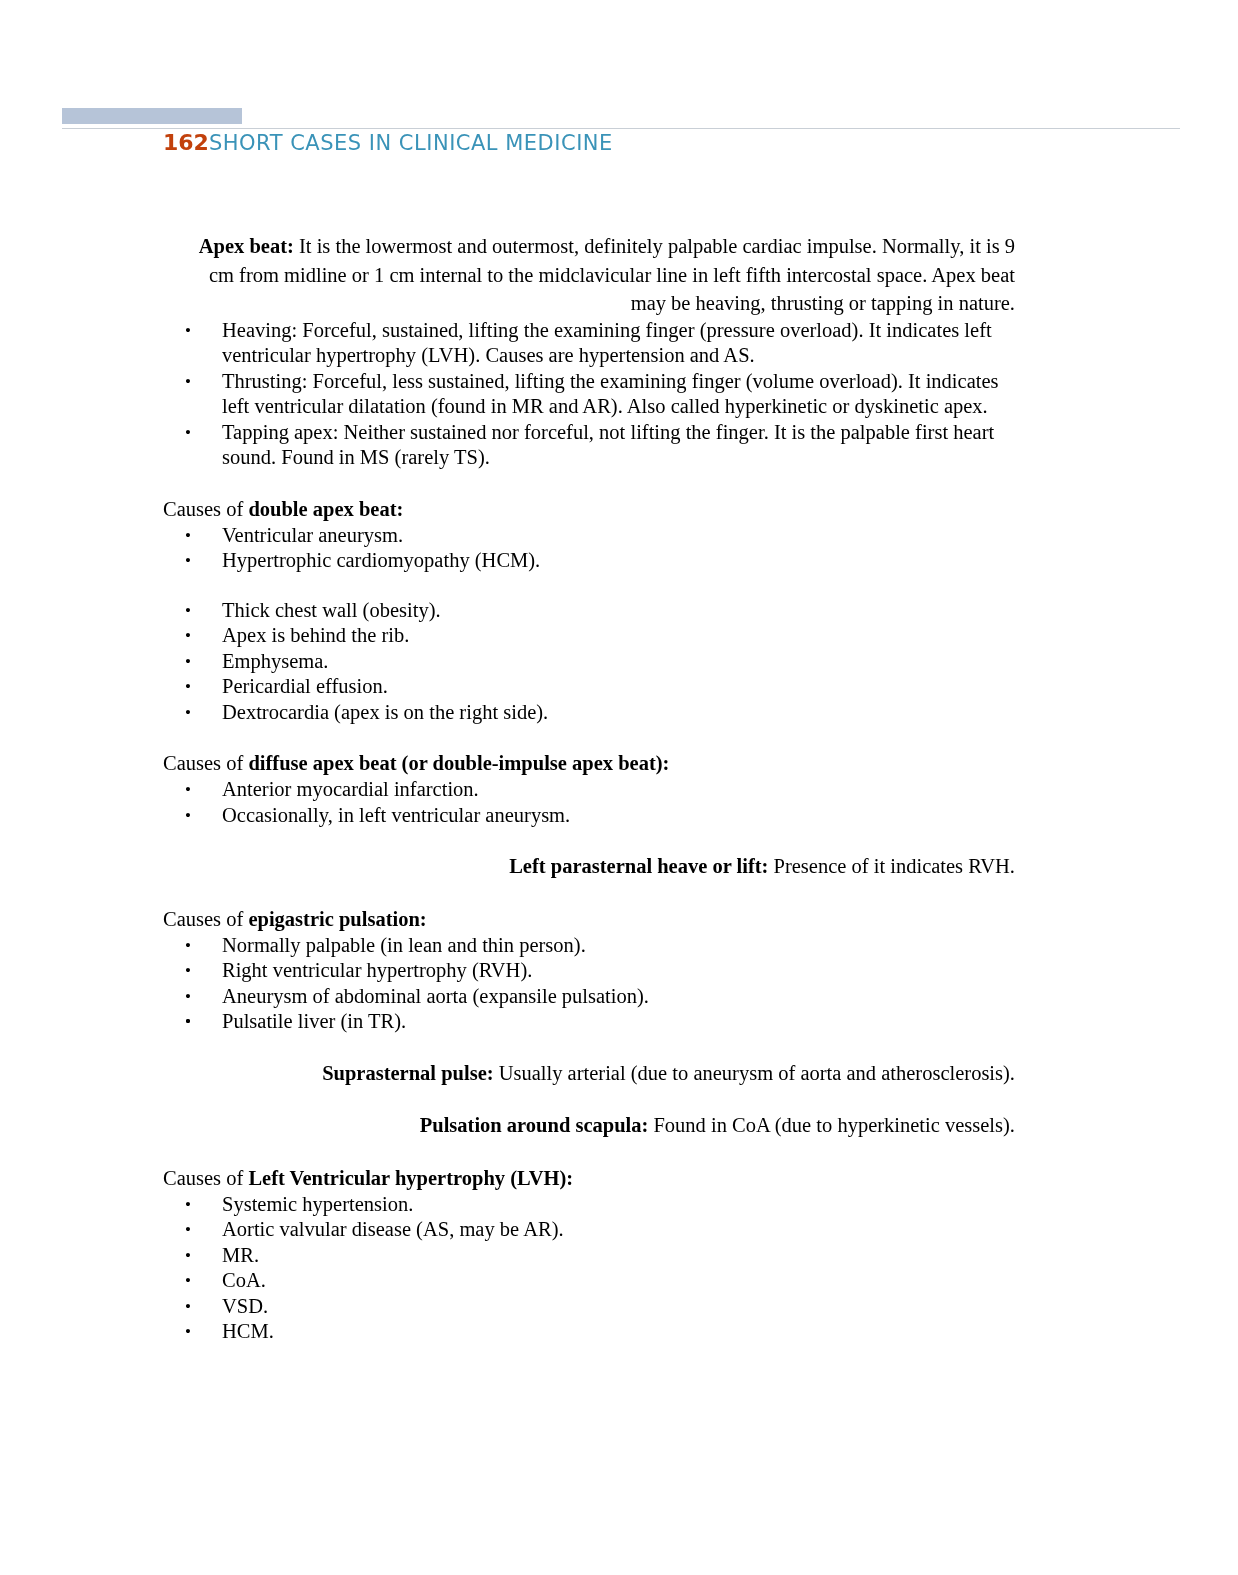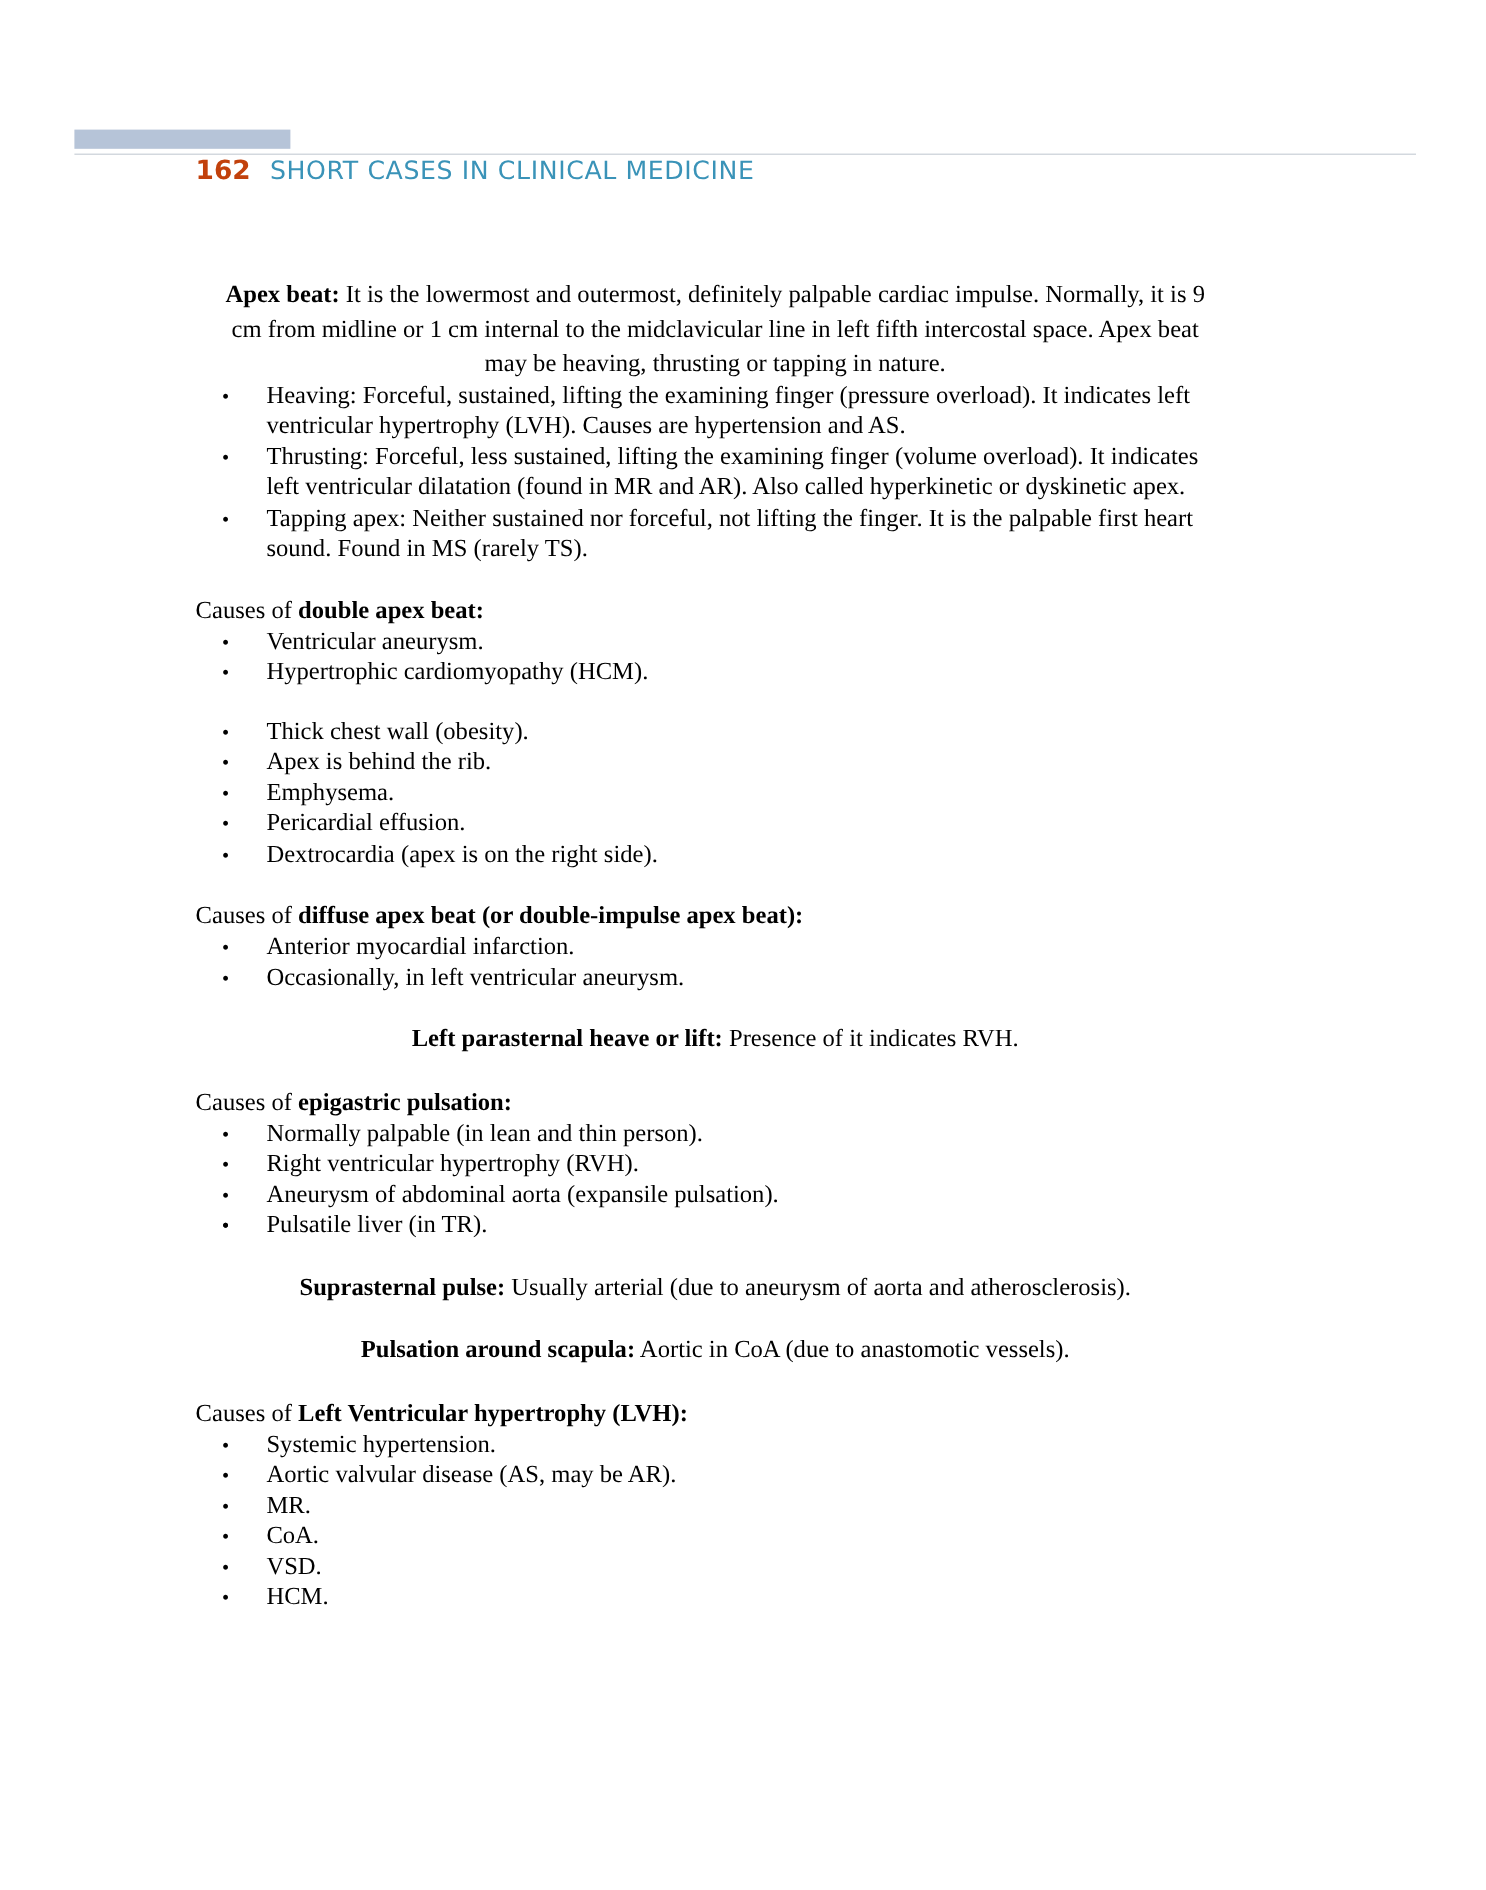--- a/index.html
+++ b/index.html
@@ -51,35 +51,34 @@
   .page-number {
     font-weight: bold;
     font-size: 22px;
     color: #c2410c;
     letter-spacing: 0px;
   }
   .header-title {
     font-size: 21px;
     color: #3a93b8;
     letter-spacing: 0.5px;
-    margin-left: 16px;
   }
 
   
   .content {
     position: absolute;
     left: 163px;
     top: 232px;
     width: 852px;
   }
   p.para {
     margin: 0 0 0 14px;
     font-size: 20.5px;
     line-height: 28.5px;
-    text-align: center;
+    text-align: right;
   }
   .gap {
     height: 24px;
   }
   b, .b {
     font-weight: bold;
   }
   ul.bullets {
     list-style: none;
     margin: 0;
@@ -172,21 +171,21 @@
       <li><span class="dot">•</span></li>
       <li><span class="dot">•</span><span>Pulsatile liver (in TR).</span></li>
     </ul>
 
     <div class="gap"></div>
 
     <p class="para"><b>Suprasternal pulse:</b><span> Usually arterial (due to aneurysm of aorta and atherosclerosis).</span></p>
 
     <div class="gap"></div>
 
-    <p class="para"><b>Pulsation around scapula:</b><span> Aortic in CoA (due to anastomotic vessels).</span></p>
+    <p class="para"><b>Pulsation around scapula:</b><span> Found in CoA (due to hyperkinetic vessels).</span></p>
 
     <div class="gap"></div>
 
     <p class="lead-line"><span>Causes of </span><b>Left Ventricular hypertrophy (LVH):</b></p>
     <ul class="bullets">
       <li><span class="dot">•</span><span>Systemic hypertension.</span></li>
       <li><span class="dot">•</span><span>Aortic valvular disease (AS, may be AR).</span></li>
       <li><span class="dot">•</span><span>MR.</span></li>
       <li><span class="dot">•</span><span>CoA.</span></li>
       <li><span class="dot">•</span><span>VSD.</span></li>

